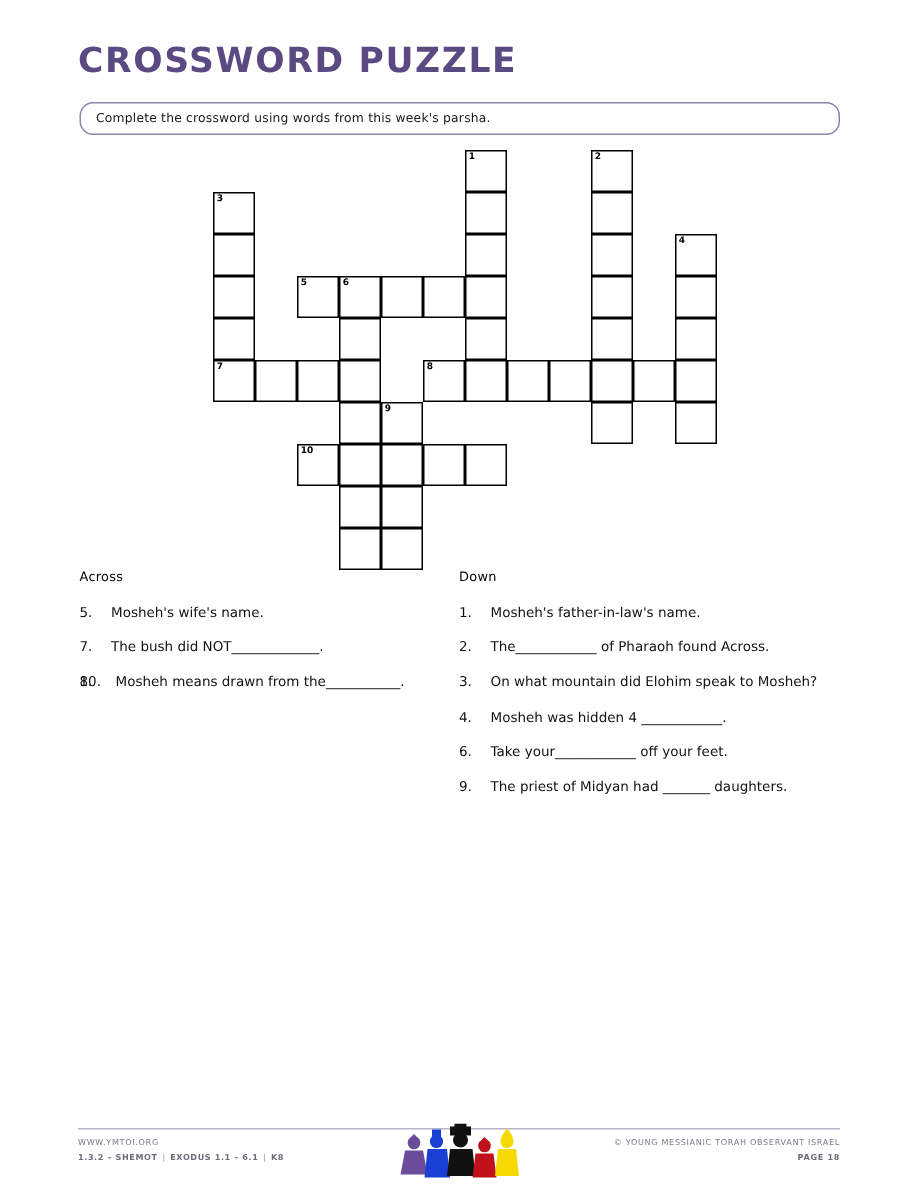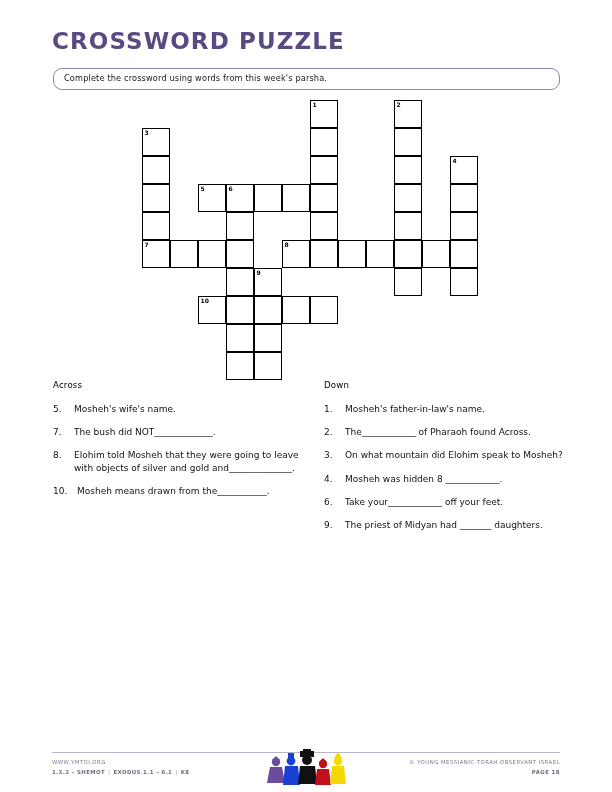--- a/index.html
+++ b/index.html
@@ -37,21 +37,21 @@
     box-sizing:border-box;
   }
   .cell .num{
     position:absolute;left:1.5px;top:0px;
     font-size:6px;line-height:7px;font-weight:bold;color:#000;
     font-family:"DejaVu Sans",sans-serif;
   }
 
   
   .clues-across{position:absolute;left:53px;top:380px;width:250px;}
-  .clues-down{position:absolute;left:324px;top:380px;width:255px;}
+  .clues-down{position:absolute;left:306px;top:380px;width:255px;}
   .clue-head{
     font-size:8.6px;font-weight:normal;color:#000;margin-bottom:13px;
     letter-spacing:.2px;
   }
   .clue{
     position:relative;
     font-size:9px;line-height:12.2px;color:#111;
     margin-bottom:11px;padding-left:21px;
   }
   .clue .cn{
@@ -166,21 +166,20 @@
     <div class="clue">
       <span class="cn">5.</span>
       <span>Mosheh's wife's name.</span>
     </div>
     <div class="clue">
       <span class="cn">7.</span>
       <span>The bush did NOT_____________.</span>
     </div>
     <div class="clue">
       <span class="cn">8.</span>
-      <span>Elohim told Mosheh that they were going to leave with objects of silver and gold and______________.</span>
     </div>
     <div class="clue wide">
       <span class="cn">10.</span>
       <span>Mosheh means drawn from the___________.</span>
     </div>
   </div>
 
   <div class="clues-down">
     <div class="clue-head">Down</div>
     <div class="clue">
@@ -190,21 +189,21 @@
     <div class="clue">
       <span class="cn">2.</span>
       <span>The____________ of Pharaoh found Across.</span>
     </div>
     <div class="clue">
       <span class="cn">3.</span>
       <span>On what mountain did Elohim speak to Mosheh?</span>
     </div>
     <div class="clue">
       <span class="cn">4.</span>
-      <span>Mosheh was hidden 8 ____________.</span>
+      <span>Mosheh was hidden 4 ____________.</span>
     </div>
     <div class="clue">
       <span class="cn">6.</span>
       <span>Take your____________ off your feet.</span>
     </div>
     <div class="clue">
       <span class="cn">9.</span>
       <span>The priest of Midyan had _______ daughters.</span>
     </div>
   </div>

